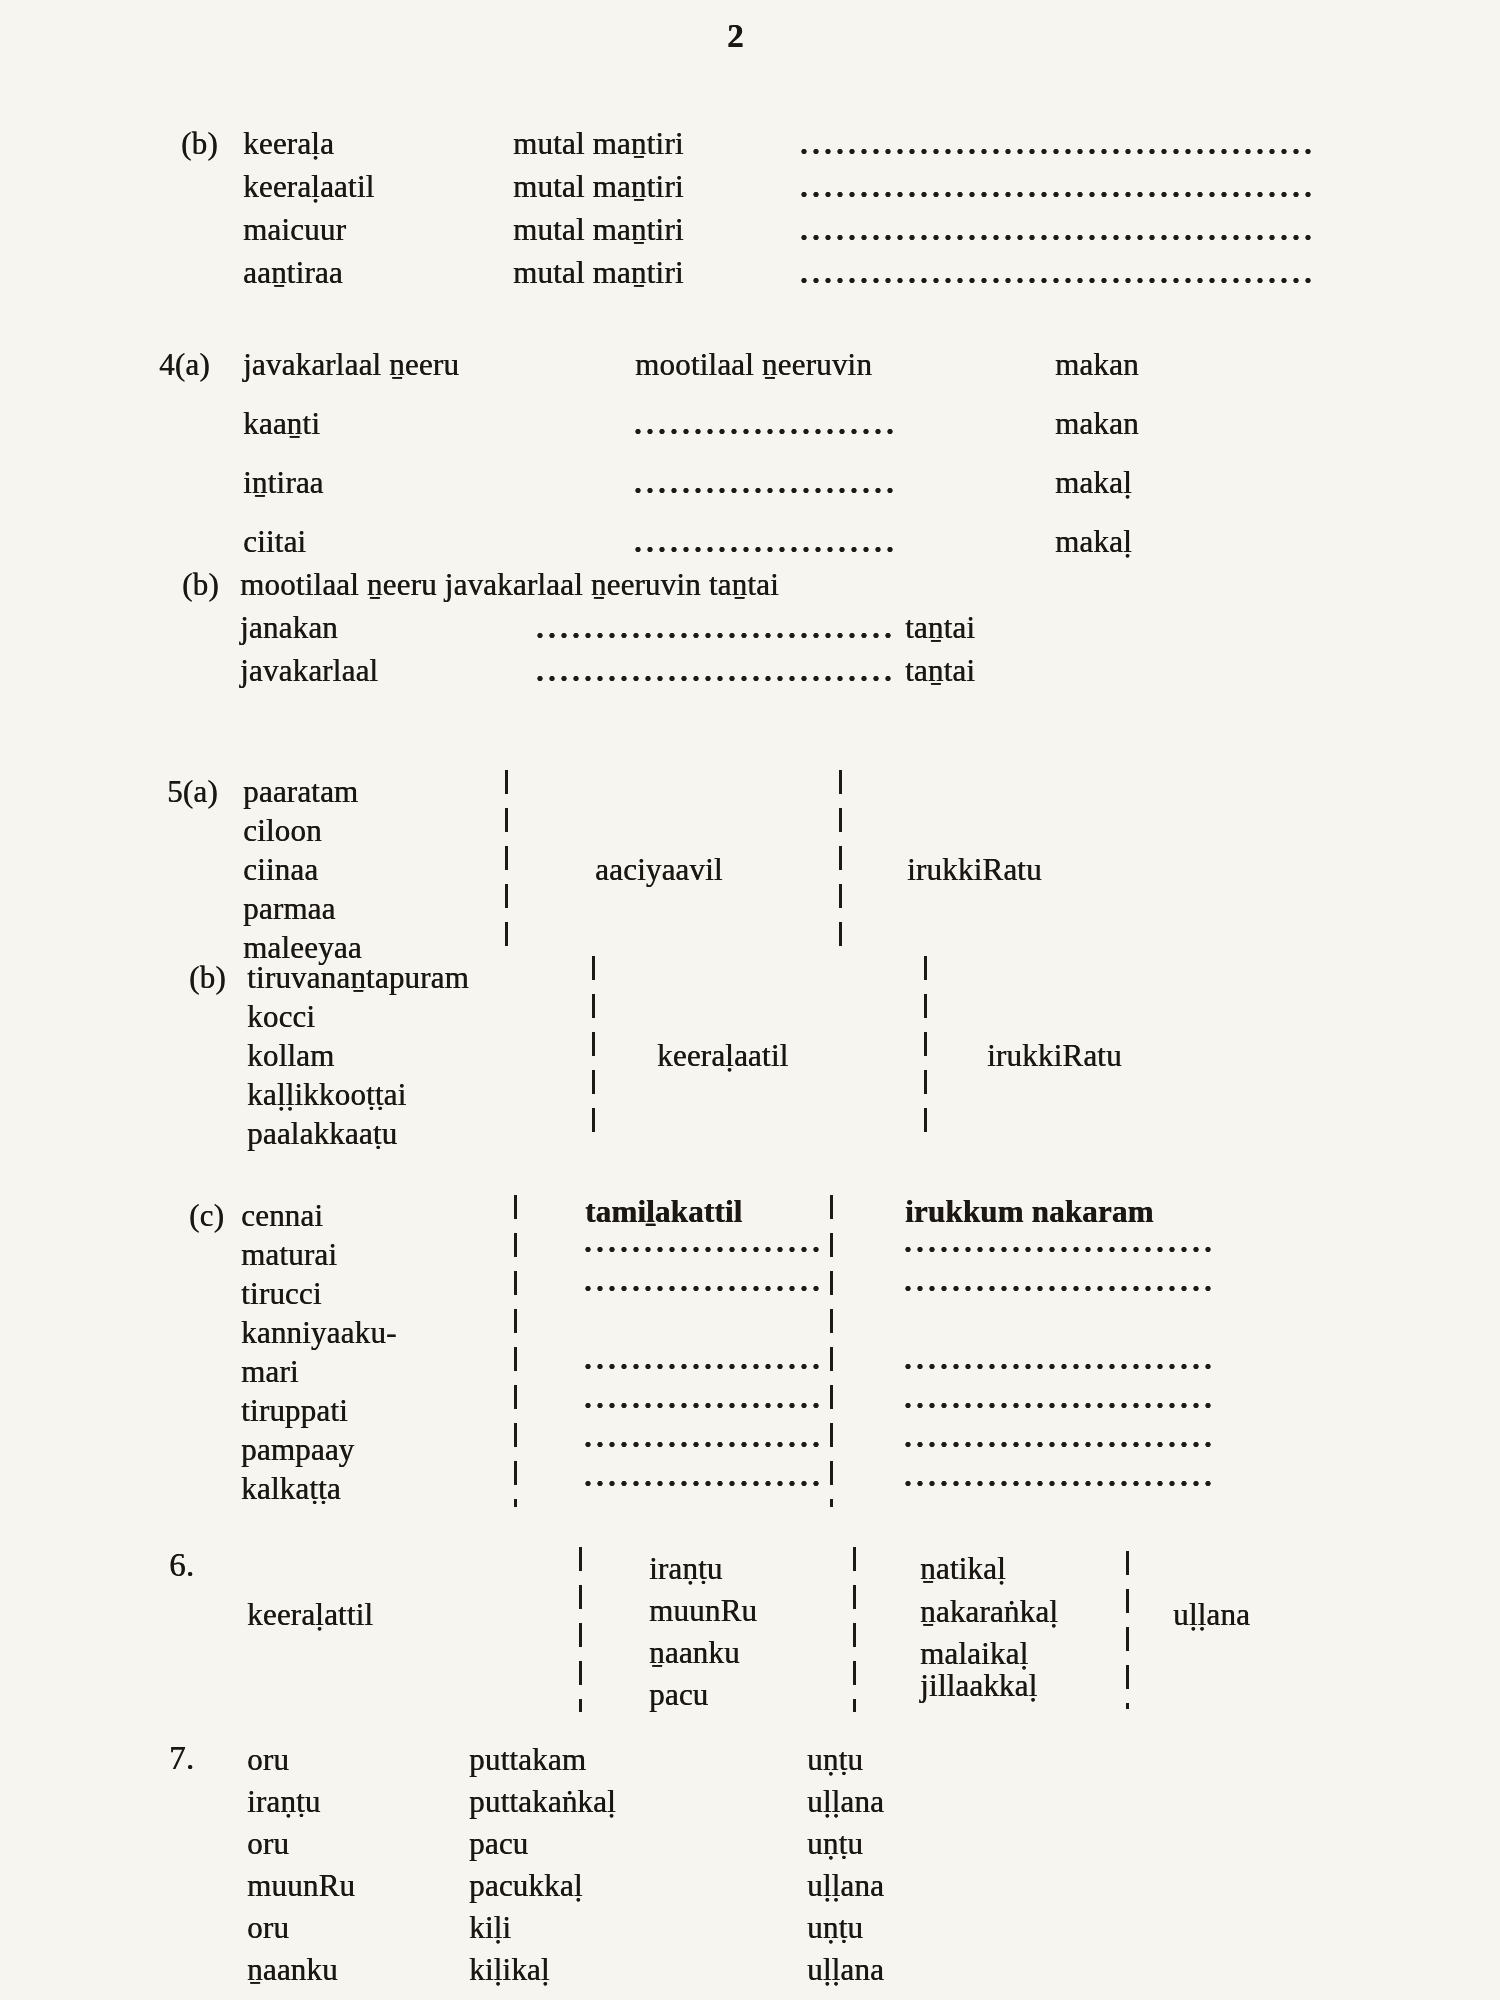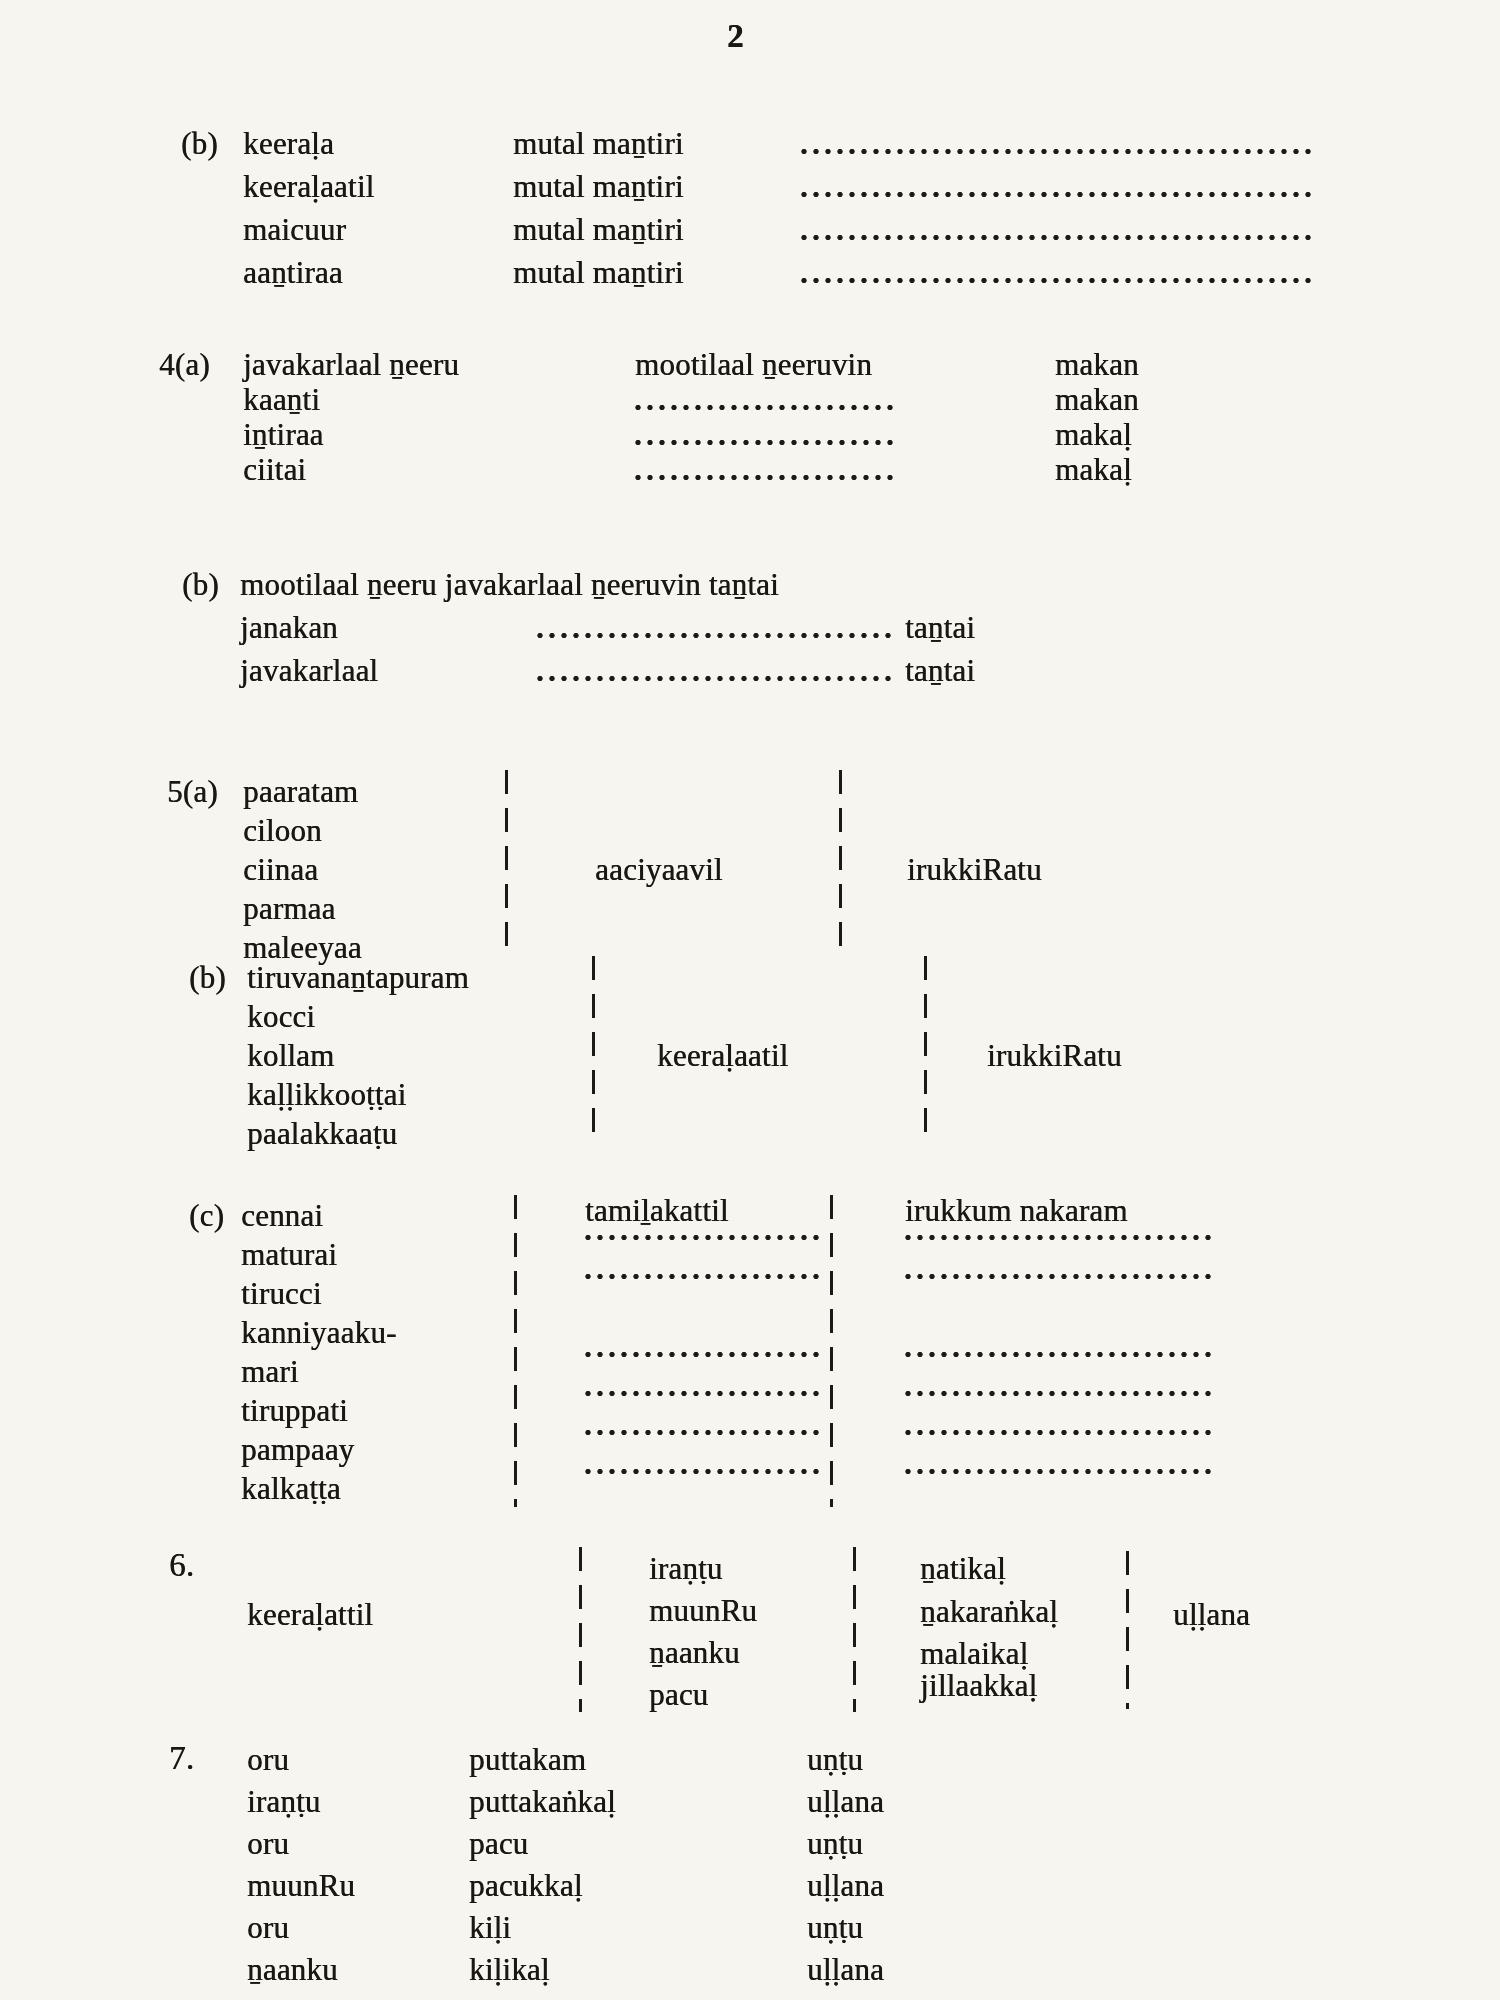--- a/index.html
+++ b/index.html
@@ -15,25 +15,25 @@
   
   .dots{display:block;height:7px;margin-bottom:4px;
     background-image:radial-gradient(circle at 3px 3.5px,#1c1a17 2.3px,rgba(0,0,0,0) 3px);
     background-size:12px 7px;background-repeat:repeat-x;}
   .dcell{display:flex;align-items:flex-end;}
   
   .vbar{position:absolute;width:3px;
     background:repeating-linear-gradient(180deg,#1c1a17 0 24px,rgba(0,0,0,0) 24px 38px);}
   
   .g3b{display:grid;grid-template-columns:62px 270px 288px 515px;row-gap:12px;align-items:end;}
-  .g4a{display:grid;grid-template-columns:84px 392px 420px 160px;row-gap:4px;align-items:end;font-family:Liberation Serif, serif;}
+  .g4a{display:grid;grid-template-columns:84px 392px 420px 160px;row-gap:28px;align-items:end;font-family:Liberation Serif, serif;}
   .g4b{display:grid;grid-template-columns:58px 297px 368px 120px;row-gap:12px;align-items:end;}
   .g7 {display:grid;grid-template-columns:78px 222px 338px 200px;row-gap:11px;align-items:end;}
   .list .t{margin-bottom:8px;}
-  .slot{height:39px;display:flex;align-items:flex-start;}
+  .slot{height:39px;display:flex;align-items:center;font-weight:bold;}
   .slot .t{margin-bottom:6px;}
   .slot .dots{margin-bottom:8px;}
 </style>
 </head>
 <body>
 
 <div class="page">
 
   <div class="abs pgnum" style="left:727px;top:18px">2</div>
 

